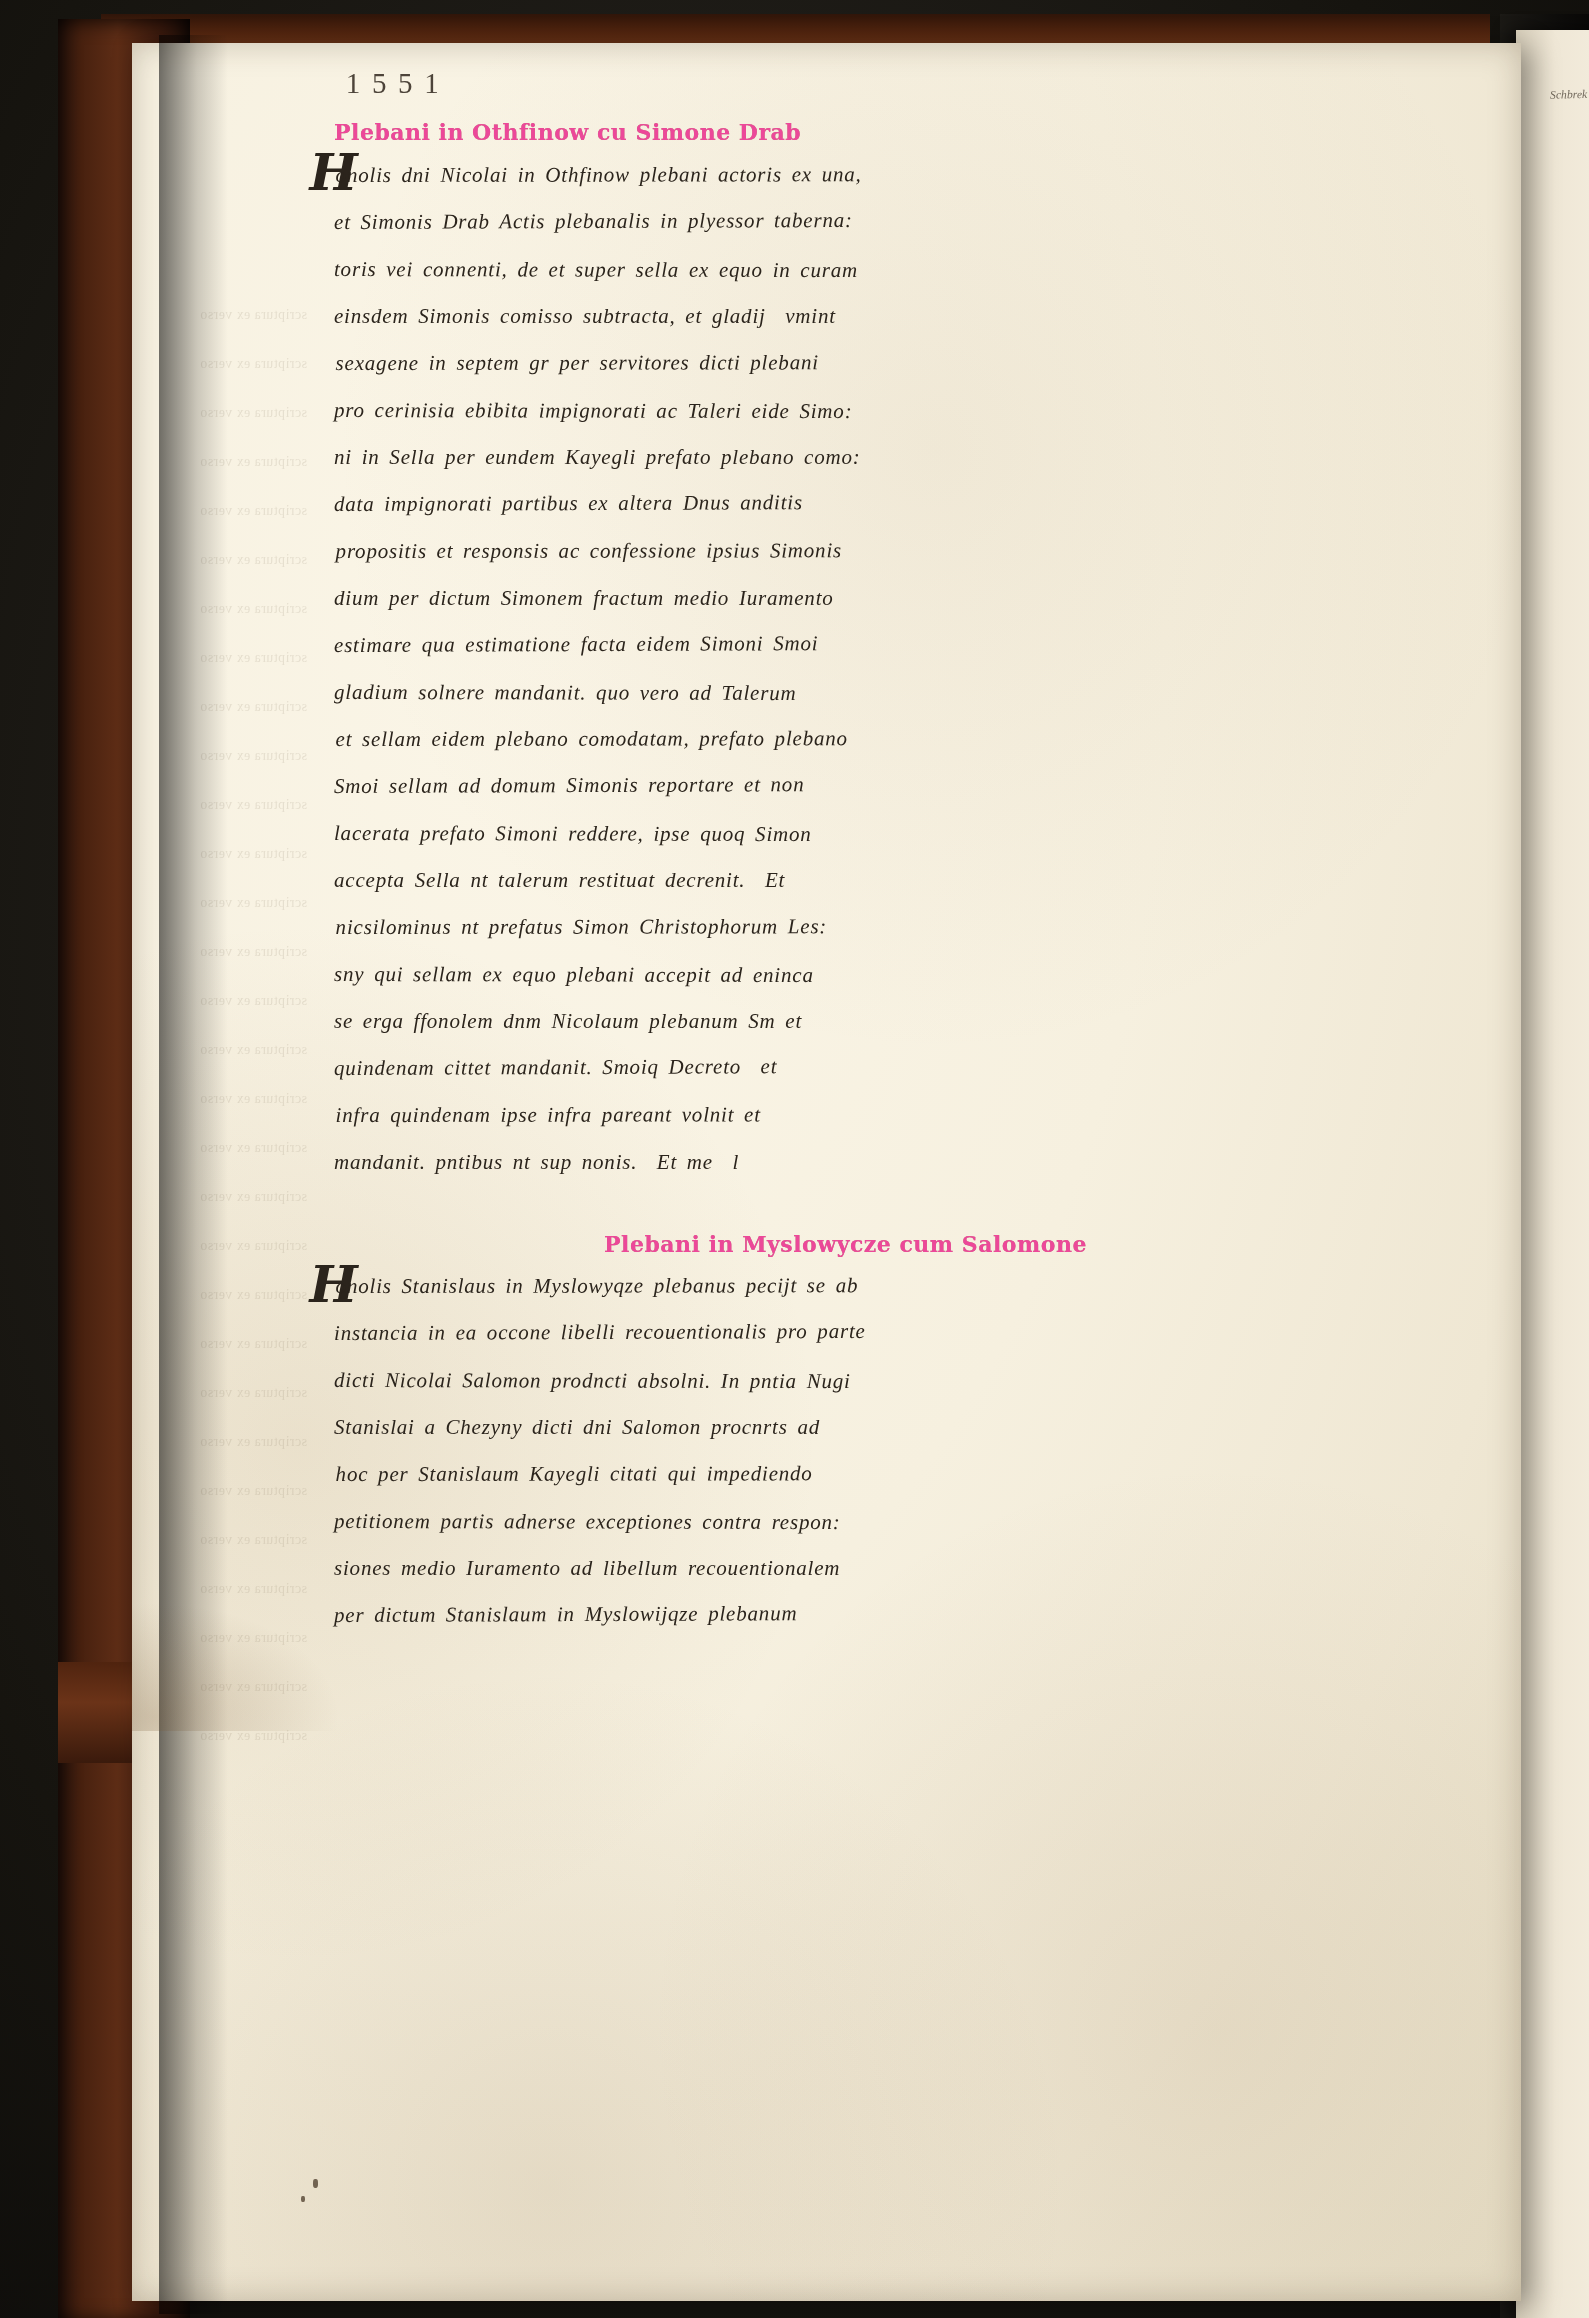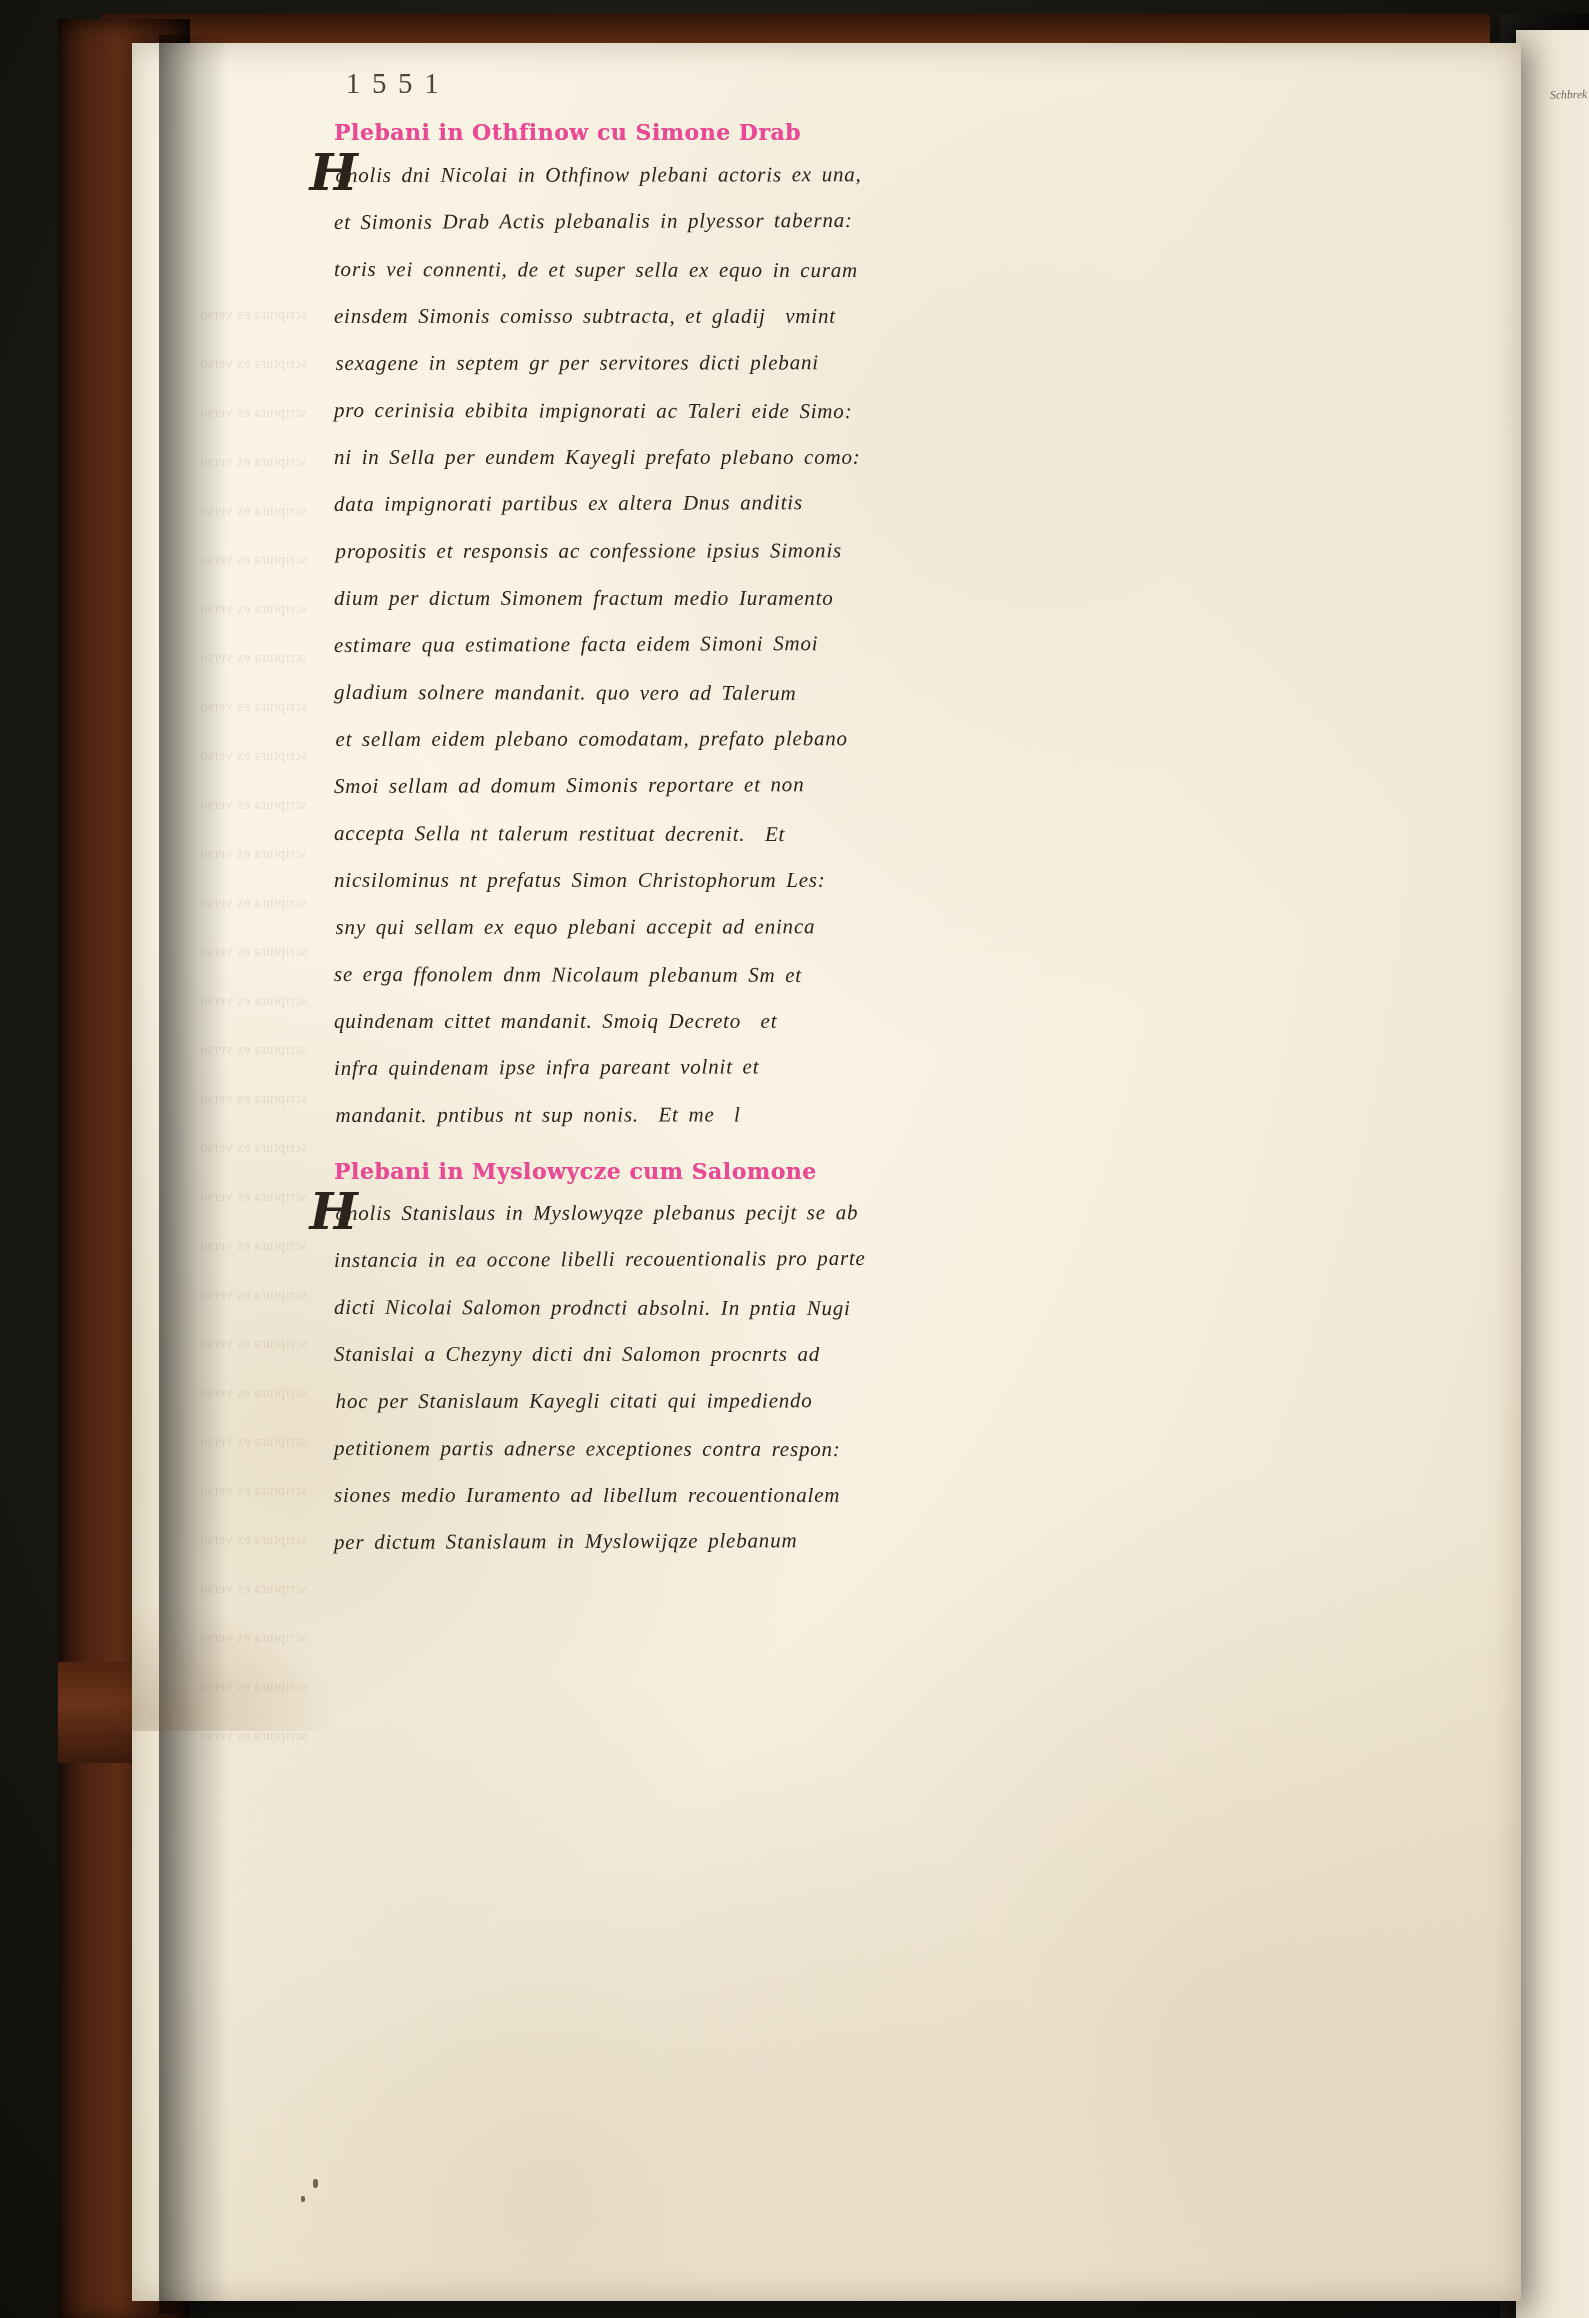--- a/index.html
+++ b/index.html
@@ -175,21 +175,22 @@
     font-family: "DejaVu Serif", serif;
     font-size: 22px;
     font-weight: 700;
     color: #ec4899;
     letter-spacing: 0.5px;
     line-height: 1.1;
     margin: 0 0 7.4px 0;
     text-shadow: 0 0 0.5px rgba(124,45,24,0.5);
   }
   .heading.second {
-    margin-top: 20px;
+    margin-top: 46px;
+    text-align: center;
   }
 
   .para {
     position: relative;
     color: #2b241c;
     font-family: "Liberation Serif", serif;
     font-size: 21px;
     line-height: 47px;
     letter-spacing: 0.8px;
     word-spacing: 3.7px;
@@ -305,20 +306,21 @@
         <span class="line">sexagene in septem gr per servitores dicti plebani</span>
         <span class="line">pro cerinisia ebibita impignorati ac Taleri eide Simo:</span>
         <span class="line">ni in Sella per eundem Kayegli prefato plebano como:</span>
         <span class="line">data impignorati partibus ex altera Dnus anditis</span>
         <span class="line">propositis et responsis ac confessione ipsius Simonis</span>
         <span class="line">dium per dictum Simonem fractum medio Iuramento</span>
         <span class="line">estimare qua estimatione facta eidem Simoni Smoi</span>
         <span class="line">gladium solnere mandanit. quo vero ad Talerum</span>
         <span class="line">et sellam eidem plebano comodatam, prefato plebano</span>
         <span class="line">Smoi sellam ad domum Simonis reportare et non</span>
+        <span class="line">lacerata prefato Simoni reddere, ipse quoq Simon</span>
         <span class="line">accepta Sella nt talerum restituat decrenit.  Et</span>
         <span class="line">nicsilominus nt prefatus Simon Christophorum Les:</span>
         <span class="line">sny qui sellam ex equo plebani accepit ad eninca</span>
         <span class="line">se erga ffonolem dnm Nicolaum plebanum Sm et</span>
         <span class="line">quindenam cittet mandanit. Smoiq Decreto  et</span>
         <span class="line">infra quindenam ipse infra pareant volnit et</span>
         <span class="line">mandanit. pntibus nt sup nonis.  Et me  l</span>
       </div>
 
       <h1 class="heading second">Plebani in Myslowycze cum Salomone</h1>

